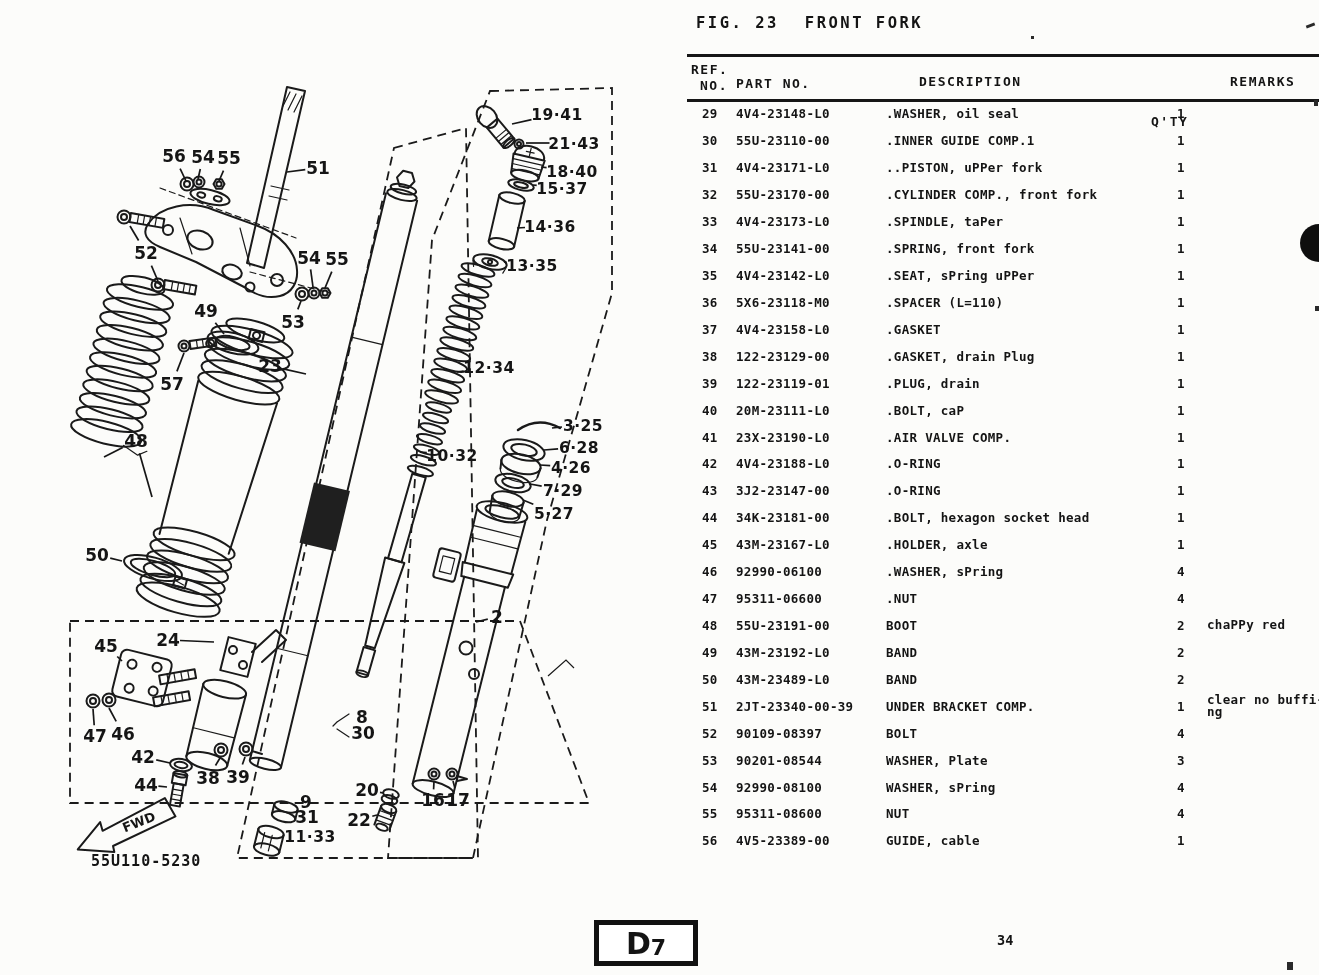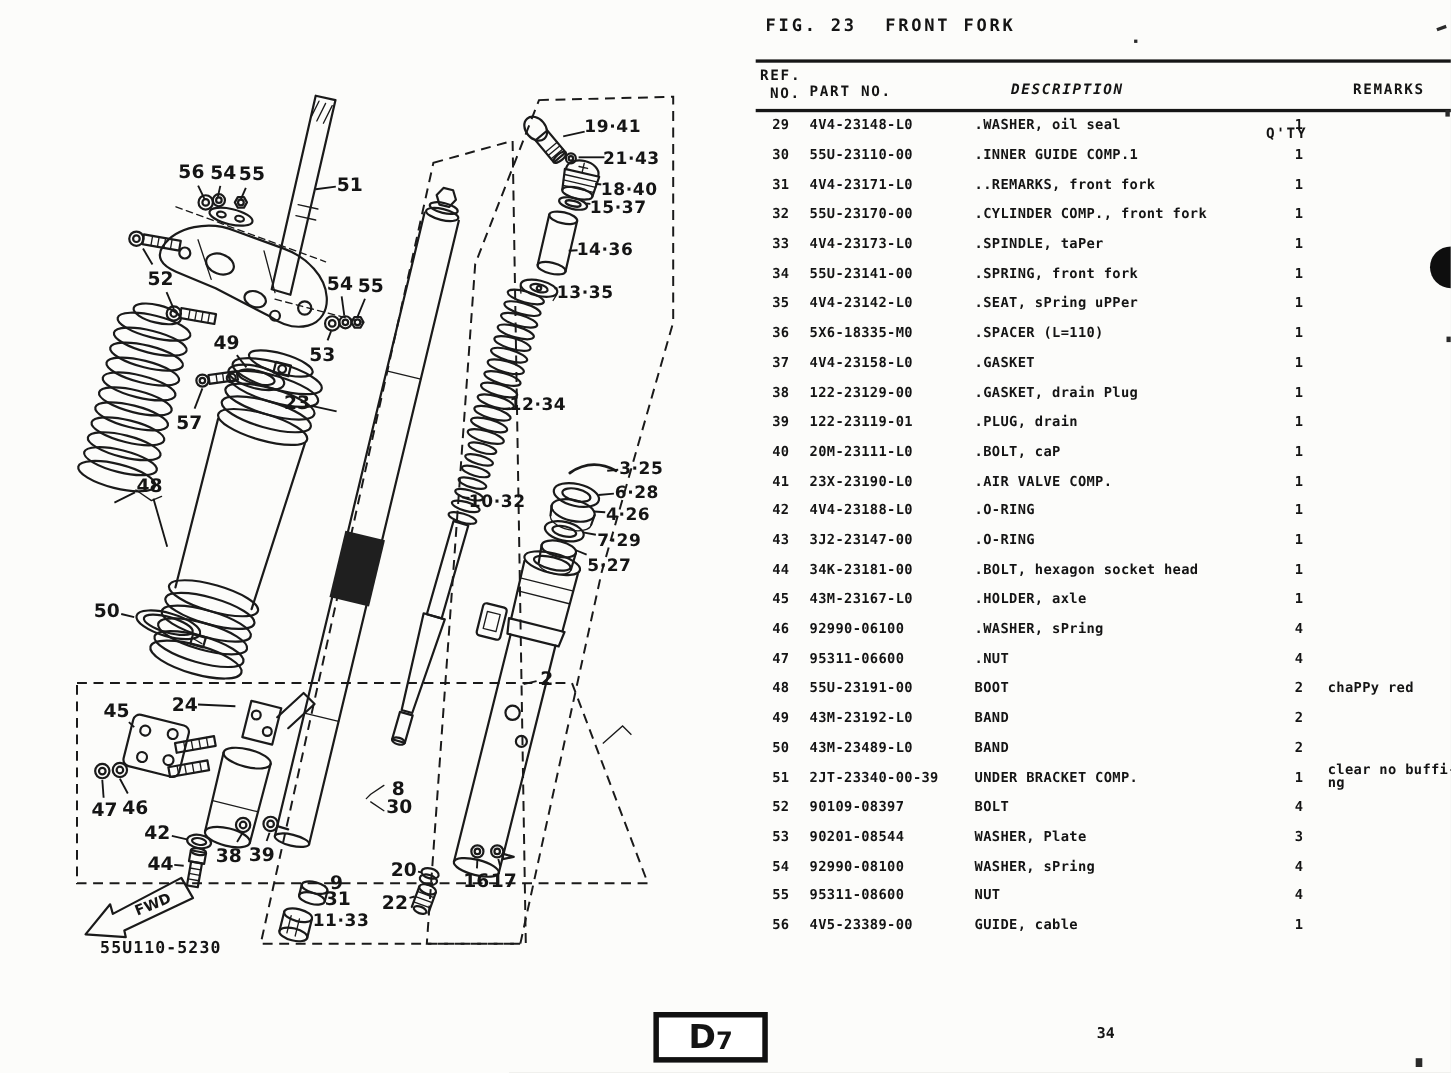--- a/index.html
+++ b/index.html
@@ -10,21 +10,21 @@
   #fig-title{position:absolute;left:12px;top:14px;white-space:nowrap;
              font:700 15.5px "DejaVu Sans Mono",monospace;letter-spacing:2.5px;}
   #fig-title .gap{display:inline-block;width:26px;}
   .rule{position:absolute;left:3px;right:0;height:3px;background:#161616;}
   #rule-top{top:54px;}
   #rule-head{top:99px;}
   .hcell{position:absolute;font:700 13px "DejaVu Sans Mono",monospace;letter-spacing:1.5px;white-space:nowrap;}
   #h-ref1{left:7px;top:62px;}
   #h-ref2{left:16px;top:78px;}
   #h-part{left:52px;top:76px;}
-  #h-desc{left:235px;top:74px;font-style:italic;}
+  #h-desc{left:235px;top:74px;}
   #h-qty{left:467px;top:74px;margin-top:40px;}
   #h-rem{left:546px;top:74px;}
   #rows{position:absolute;left:0;right:0;top:100px;}
   .trow{position:relative;height:26.93px;}
   .c{position:absolute;top:50%;transform:translateY(-50%);
      font:700 12.5px "DejaVu Sans Mono",monospace;letter-spacing:0.3px;color:#141414;white-space:pre-line;}
   .c.ref{left:18px;}
   .c.part{left:52px;}
   .c.desc{left:202px;}
   .c.qty{left:480px;width:34px;text-align:center;}
@@ -482,21 +482,21 @@
         <div class="trow">
       <span class="c ref">30</span>
       <span class="c part">55U-23110-00</span>
       <span class="c desc">.INNER GUIDE COMP.1</span>
       <span class="c qty">1</span>
       <span class="c rem"></span>
     </div>
         <div class="trow">
       <span class="c ref">31</span>
       <span class="c part">4V4-23171-L0</span>
-      <span class="c desc">..REMARKS, front fork</span>
+      <span class="c desc">..PISTON, uPPer fork</span>
       <span class="c qty">1</span>
       <span class="c rem"></span>
     </div>
         <div class="trow">
       <span class="c ref">32</span>
       <span class="c part">55U-23170-00</span>
       <span class="c desc">.CYLINDER COMP., front fork</span>
       <span class="c qty">1</span>
       <span class="c rem"></span>
     </div>
@@ -516,21 +516,21 @@
     </div>
         <div class="trow">
       <span class="c ref">35</span>
       <span class="c part">4V4-23142-L0</span>
       <span class="c desc">.SEAT, sPring uPPer</span>
       <span class="c qty">1</span>
       <span class="c rem"></span>
     </div>
         <div class="trow">
       <span class="c ref">36</span>
-      <span class="c part">5X6-18335-M0</span>
+      <span class="c part">5X6-23118-M0</span>
       <span class="c desc">.SPACER (L=110)</span>
       <span class="c qty">1</span>
       <span class="c rem"></span>
     </div>
         <div class="trow">
       <span class="c ref">37</span>
       <span class="c part">4V4-23158-L0</span>
       <span class="c desc">.GASKET</span>
       <span class="c qty">1</span>
       <span class="c rem"></span>

